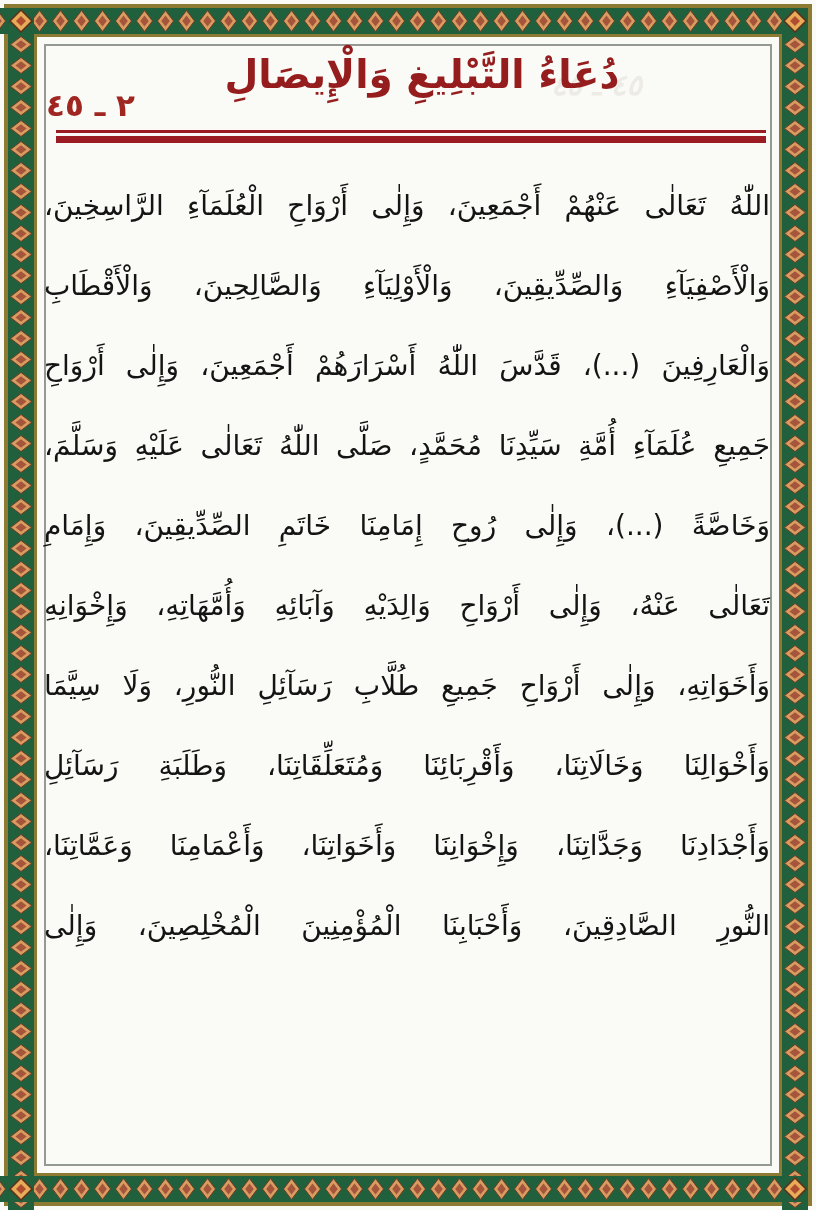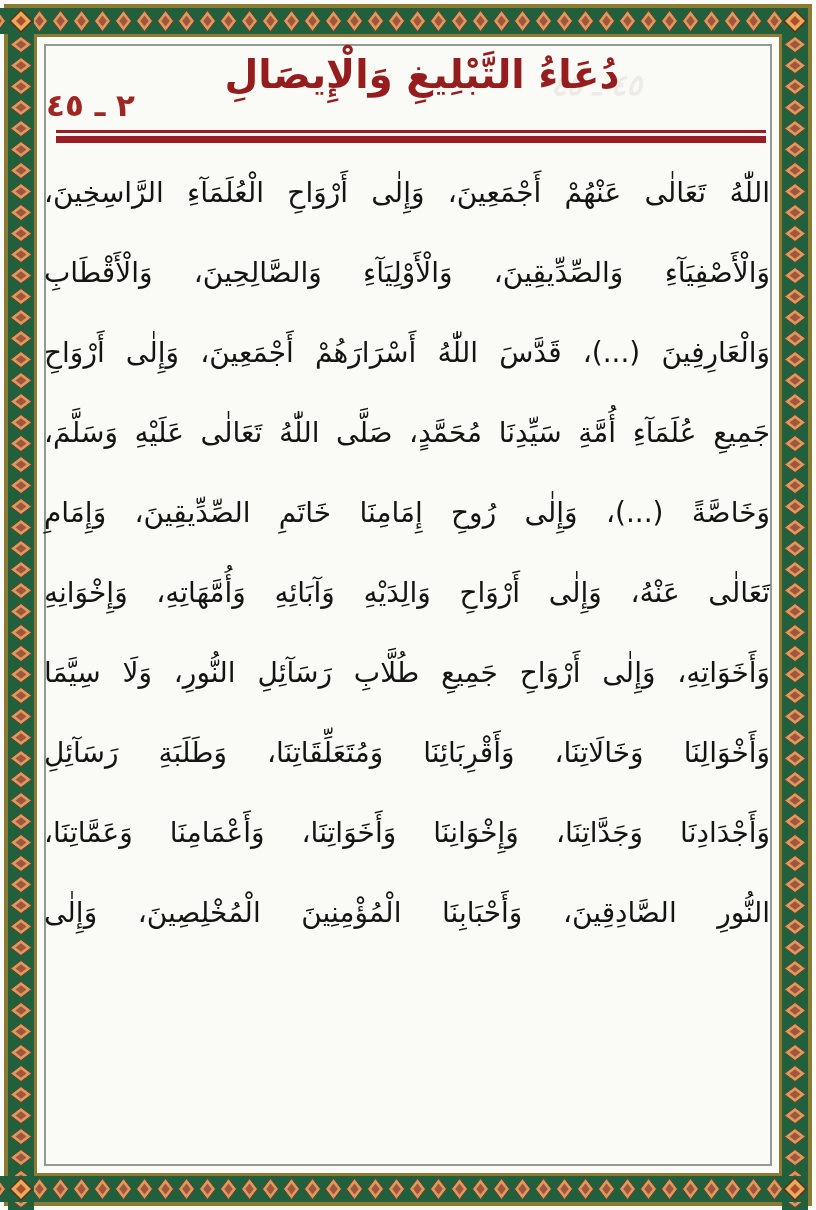--- a/index.html
+++ b/index.html
@@ -54,21 +54,21 @@
     text-align:center;
     font-size:39px;font-weight:bold;color:#951d1d;
     direction:rtl;z-index:1;
   }
   .rules{position:absolute;top:130px;left:56px;right:50px;}
   .rule-thin {height:3px;background:#9c1c24;}
   .rule-gap  {height:3px;background:transparent;}
   .rule-thick{height:7px;background:#9c1c24;}
   
   .body-text{
-    position:absolute;top:153px;left:44px;right:46px;
+    position:absolute;top:166px;left:44px;right:46px;
     direction:rtl;
     color:#141414;
   }
   .t-line{
     height:80px;line-height:80px;
     font-size:28px;
     text-align:justify;
     text-align-last:justify;
     -moz-text-align-last:justify;
     white-space:normal;

